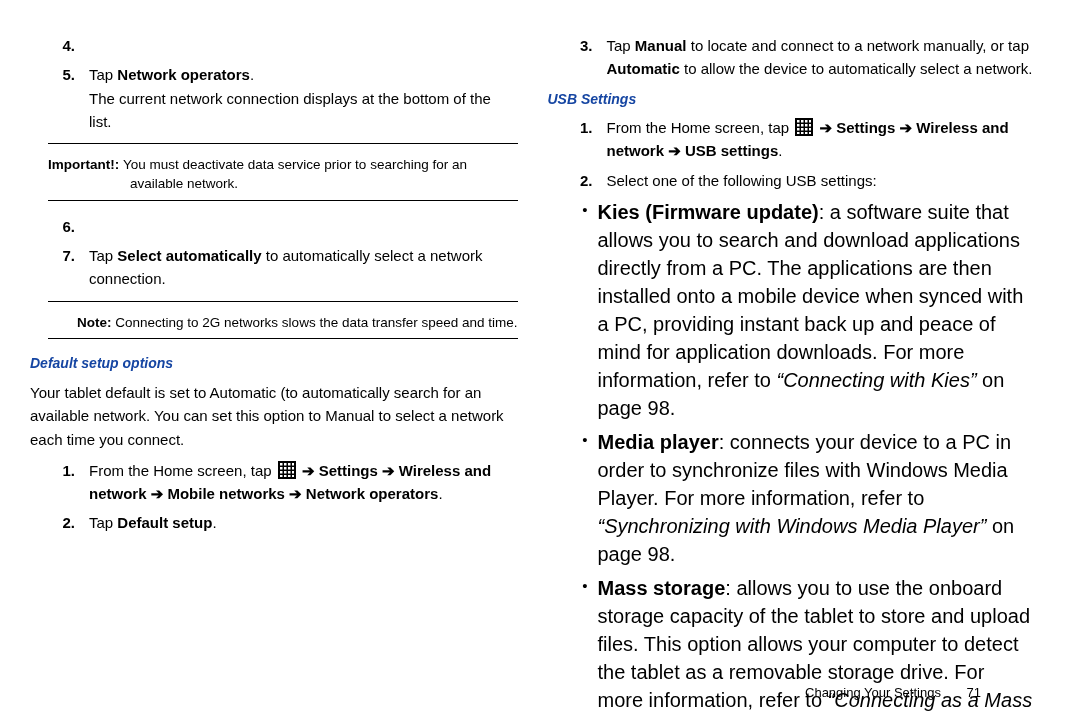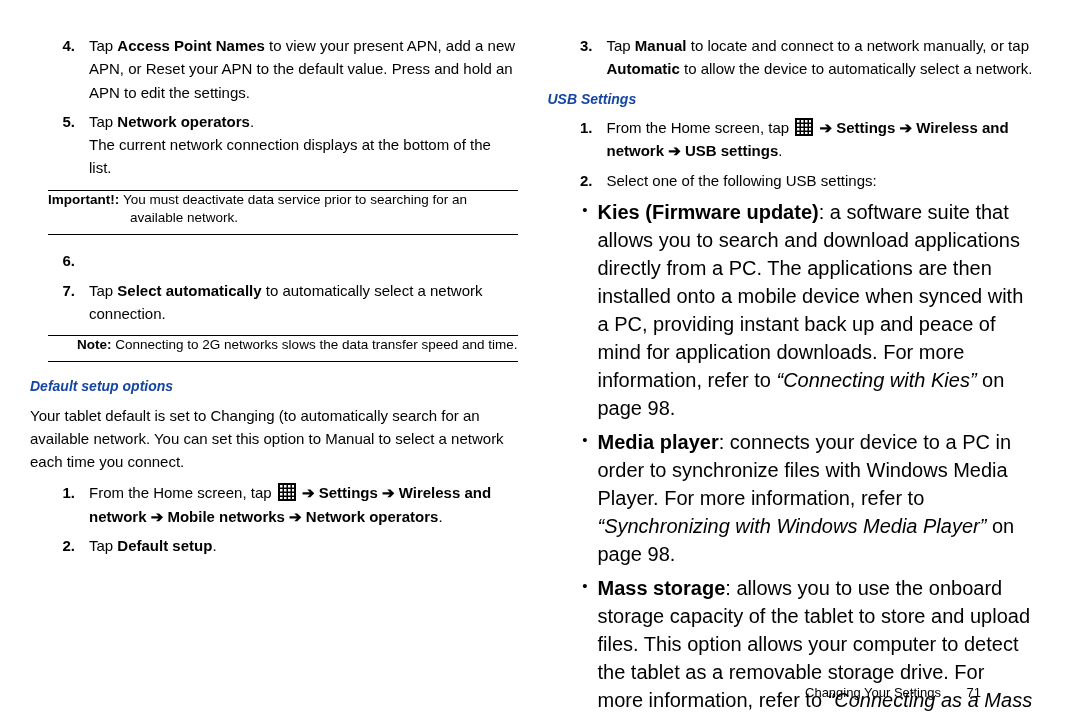--- a/index.html
+++ b/index.html
@@ -34,21 +34,21 @@
     text-align: right;
     padding-right: 14px;
     font-weight: bold;
   }
   .ol-body {
     flex: 1;
   }
   .note {
     border-top: 1px solid #000;
     border-bottom: 1px solid #000;
-    padding: 0 0 6px 0;
+    padding: 12px 0 6px 0;
     margin: 10px 0 14px 0;
     font-size: 13.5px;
     line-height: 1.4;
   }
   .note-label {
     font-weight: bold;
   }
   .note-indent {
     display: block;
     padding-left: 82px;
@@ -126,23 +126,20 @@
 </style>
 </head>
 <body>
 
 <div class="page">
 
   <div class="col">
 
     <div class="ol-item">
       <div class="ol-num">4.</div>
-      <div class="ol-body">
-        <span>Tap </span><span class="b">Access Point Names</span><span> to view your present APN, add a new APN, or Reset your APN to the default value. Press and hold an APN to edit the settings.</span>
-      </div>
     </div>
 
     <div class="ol-item">
       <div class="ol-num">5.</div>
       <div class="ol-body">
         <span>Tap </span><span class="b">Network operators</span><span>.</span>
         <div>The current network connection displays at the bottom of the list.</div>
       </div>
     </div>
 
@@ -163,21 +160,21 @@
       </div>
     </div>
 
     <div class="note indent-note" style="font-size:13.5px;">
       <span class="note-short">
         <span class="note-label">Note: </span><span>Connecting to 2G networks slows the data transfer speed and time.</span>
       </span>
     </div>
 
     <div class="section-hdr">Default setup options</div>
-    <div class="plain-para">Your tablet default is set to Changing (to automatically search for an available network. You can set this option to Manual to select a network each time you connect.</div>
+    <div class="plain-para">Your tablet default is set to Automatic (to automatically search for an available network. You can set this option to Manual to select a network each time you connect.</div>
 
     <div class="ol-item">
       <div class="ol-num">1.</div>
       <div class="ol-body">
         <span>From the Home screen, tap </span><span class="grid-icon"></span><span class="b"> ➔ Settings ➔ Wireless and network ➔ Mobile networks ➔ Network operators</span><span>.</span>
       </div>
     </div>
 
     <div class="ol-item">
       <div class="ol-num">2.</div>

